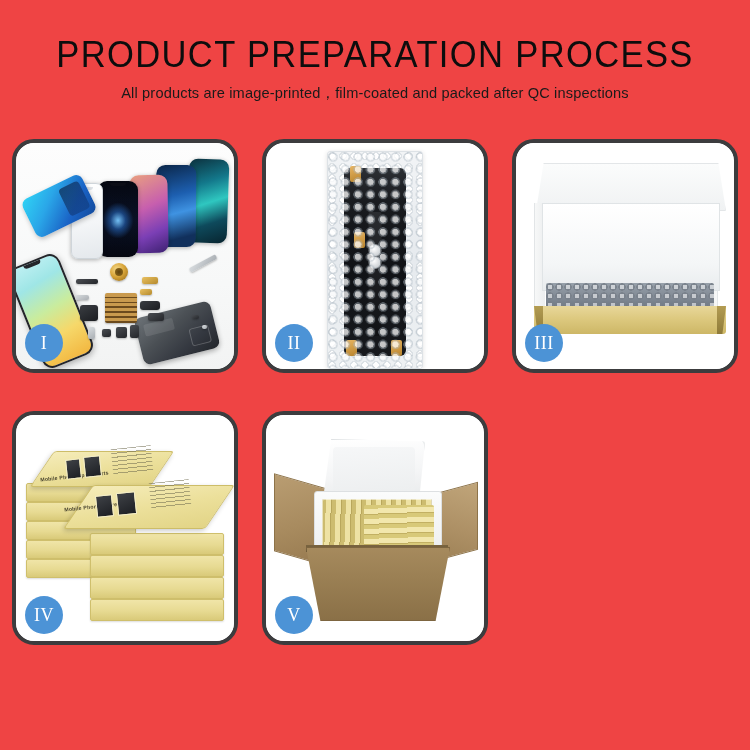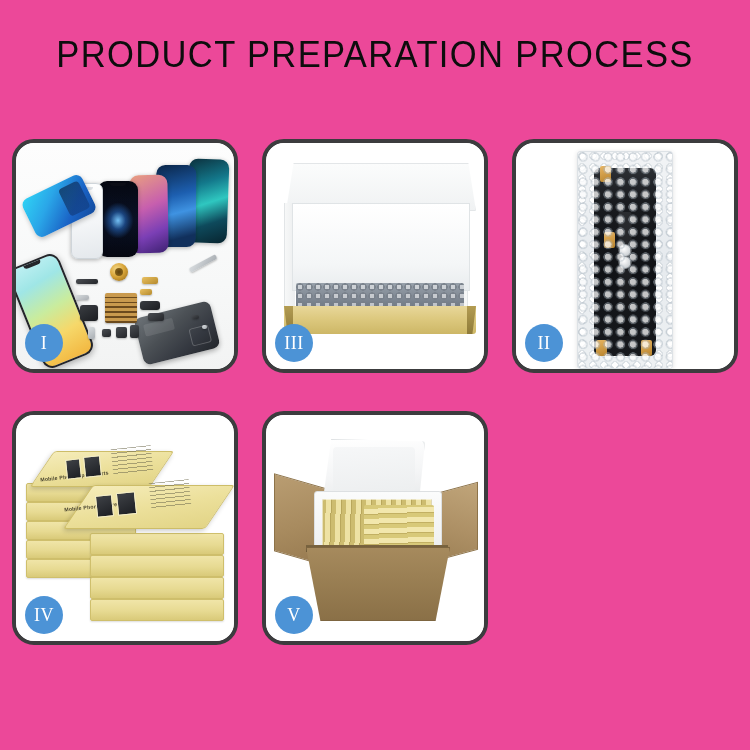--- a/index.html
+++ b/index.html
@@ -13,21 +13,21 @@
     height: 750px;
     font-family: "Liberation Sans", sans-serif;
     color: #111111;
     overflow: hidden;
   }
 
   .page {
     position: relative;
     width: 750px;
     height: 750px;
-    background: #ec4899;
+    background: #ef4444;
   }
 
   
   .header {
     position: absolute;
     left: 0;
     top: 36px;
     width: 750px;
     text-align: center;
   }
@@ -440,20 +440,21 @@
 
   .sr-only { position:absolute; width:1px; height:1px; overflow:hidden; clip:rect(0,0,0,0); }
 </style>
 </head>
 <body>
 
 <div class="page">
 
   <div class="header">
     <div class="title">PRODUCT PREPARATION PROCESS</div>
+    <div class="subtitle">All products are image-printed，film-coated and packed after QC inspections</div>
   </div>
 
   <div class="grid">
 
     <div class="panel">
       <div class="panel-stage">
         <div class="p1-bg"></div>
 
         <div class="phone ph-a"></div>
         <div class="phone ph-b"></div>
@@ -482,53 +483,53 @@
         <div class="chip" style="left:176px; top:172px; width:7px; height:4px;"></div>
         <div class="chip pale" style="left:186px; top:182px; width:5px; height:4px;"></div>
         <div class="chip pale" style="left:172px; top:118px; width:30px; height:5px; transform:rotate(-28deg);"></div>
       </div>
       <div class="badge">I</div>
       <span class="sr-only">Mobile phone screens, back glass and assorted spare components laid out</span>
     </div>
 
     <div class="panel">
       <div class="panel-stage">
-        <div class="p3-bg"></div>
-        <div class="p3-lidback"></div>
-        <div class="p3-side-l"></div>
-        <div class="p3-side-r"></div>
-        <div class="p3-inner"></div>
-        <div class="p3-wrap"></div>
-        <div class="p3-front"></div>
-      </div>
-      <div class="badge">III</div>
-      <span class="sr-only">Bubble-wrapped units placed inside a yellow inner carton with white foam</span>
-    </div>
-
-    <div class="panel">
-      <div class="panel-stage">
         <div class="p2-bg"></div>
         <div class="p2-bag">
           <div class="p2-screen"></div>
           <div class="p2-flex"></div>
           <div class="p2-conn" style="top:92px;"></div>
           <div class="p2-conn" style="top:104px;"></div>
           <div class="p2-tab" style="left:22px; top:14px;"></div>
           <div class="p2-tab" style="left:26px; top:80px;"></div>
           <div class="p2-tab" style="left:18px; bottom:12px;"></div>
           <div class="p2-tab" style="right:20px; bottom:12px;"></div>
           <div class="p2-bubbles"></div>
         </div>
       </div>
       <div class="badge">II</div>
       <span class="sr-only">Individual LCD screen assembly sealed inside a bubble-wrap bag</span>
     </div>
 
     <div class="panel">
       <div class="panel-stage">
+        <div class="p3-bg"></div>
+        <div class="p3-lidback"></div>
+        <div class="p3-side-l"></div>
+        <div class="p3-side-r"></div>
+        <div class="p3-inner"></div>
+        <div class="p3-wrap"></div>
+        <div class="p3-front"></div>
+      </div>
+      <div class="badge">III</div>
+      <span class="sr-only">Bubble-wrapped units placed inside a yellow inner carton with white foam</span>
+    </div>
+
+    <div class="panel">
+      <div class="panel-stage">
         <div class="p4-bg"></div>
 
         <div class="ybox" style="left:10px; top:68px; width:108px; height:17px;"></div>
         <div class="ybox" style="left:10px; top:87px; width:108px; height:17px;"></div>
         <div class="ybox" style="left:10px; top:106px; width:108px; height:17px;"></div>
         <div class="ybox" style="left:10px; top:125px; width:108px; height:17px;"></div>
         <div class="ybox" style="left:10px; top:144px; width:108px; height:17px;"></div>
 
         <div class="ybox" style="left:74px; top:118px; width:132px; height:20px;"></div>
         <div class="ybox" style="left:74px; top:140px; width:132px; height:20px;"></div>

